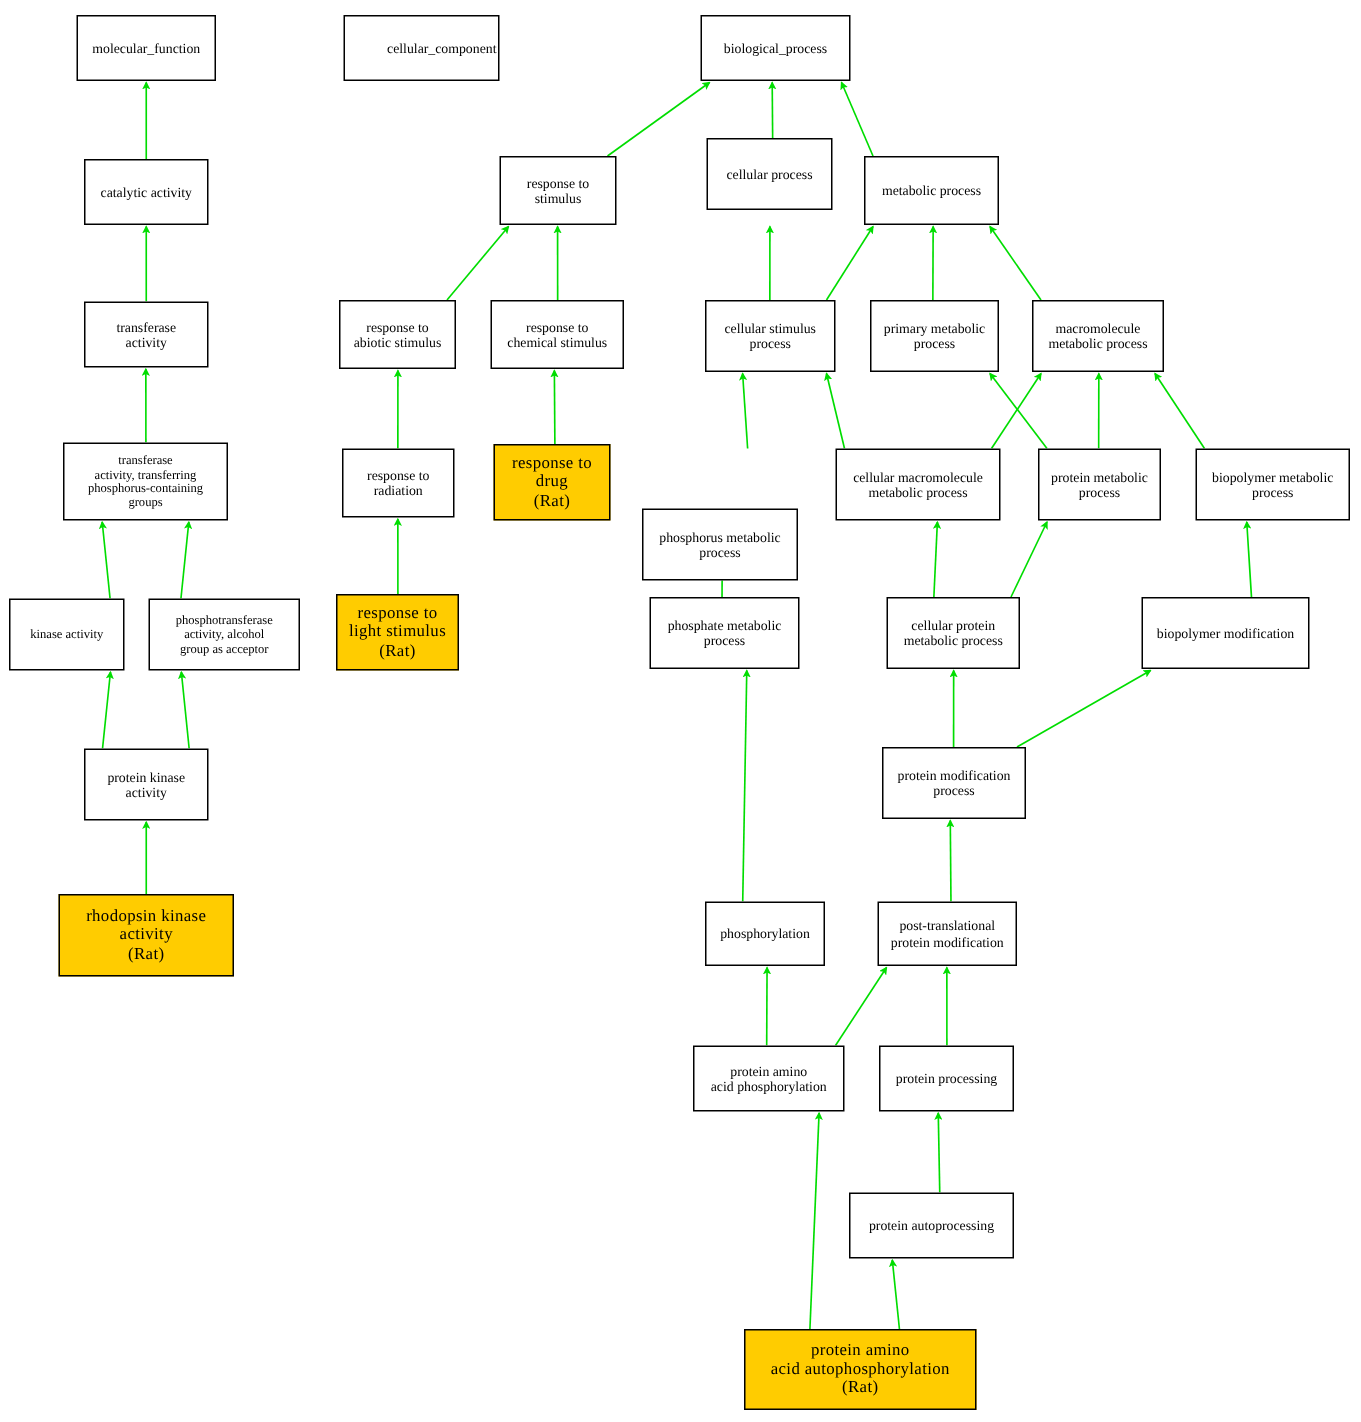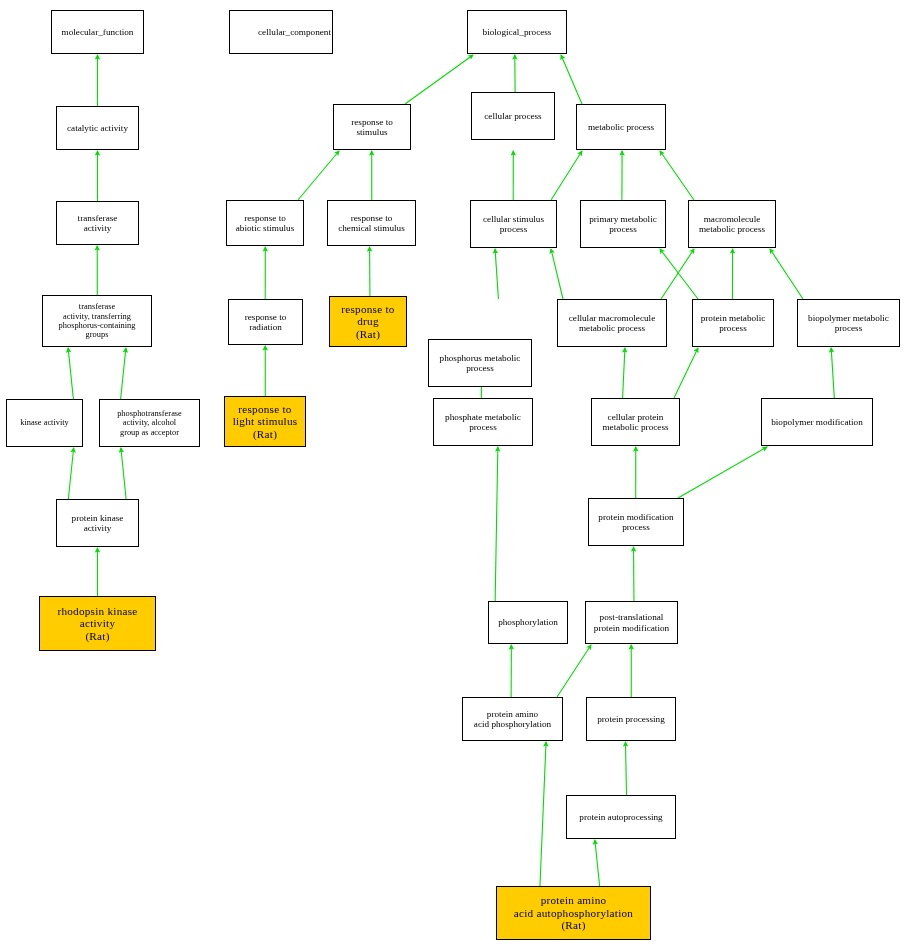--- a/index.html
+++ b/index.html
@@ -209,21 +209,21 @@
         <span class="lbl">cellular protein
 metabolic process</span>
       </div>
       <div class="go-node sz-9" style="left: 761px; top: 398px; width: 112px; height: 48px;">
         <span class="lbl">biopolymer modification</span>
       </div>
       <div class="go-node sz-9" style="left: 588px; top: 498px; width: 96px; height: 48px;">
         <span class="lbl">protein modification
 process</span>
       </div>
-      <div class="go-node sz-9" style="left: 488px; top: 601px; width: 80px; height: 43px;">
+      <div class="go-node sz-9" style="left: 470px; top: 601px; width: 80px; height: 43px;">
         <span class="lbl">phosphorylation</span>
       </div>
       <div class="go-node sz-9" style="left: 585px; top: 601px; width: 93px; height: 43px;">
         <span class="lbl">post-translational
 protein modification</span>
       </div>
       <div class="go-node sz-9" style="left: 462px; top: 697px; width: 101px; height: 44px;">
         <span class="lbl">protein amino
 acid phosphorylation</span>
       </div>

